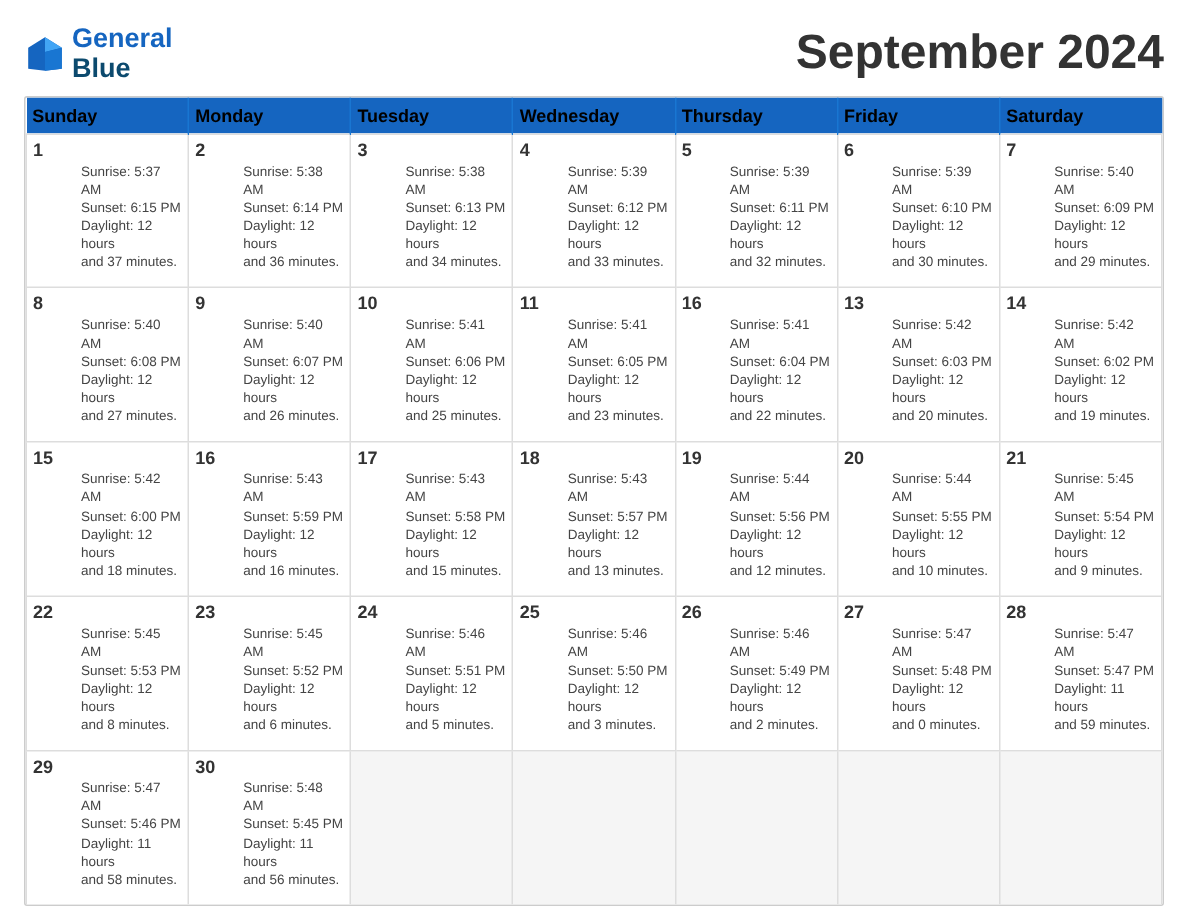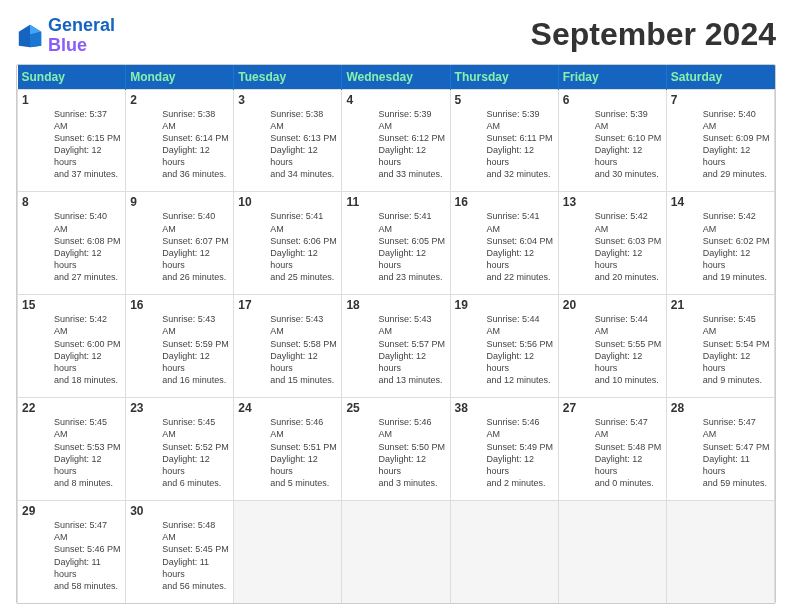--- a/index.html
+++ b/index.html
@@ -60,21 +60,21 @@
       overflow: hidden;
     }
     table {
       width: 100%;
       height: 100%;
       border-collapse: collapse;
       table-layout: fixed;
     }
     thead tr th {
       background: #1565c0;
-      color: #86efac;
+      color: #000000;
       font-size: 12px;
       font-weight: bold;
       padding: 5px 4px;
       text-align: left;
       border-right: 1px solid #1976d2;
       margin-top: 45px;
     }
     thead tr th:last-child { border-right: none; }
     tbody tr td {
       border: 1px solid #ddd;
@@ -111,21 +111,21 @@
 <div class="page">
   <div class="header">
     <div class="logo">
       <svg class="logo-icon" viewBox="0 0 40 40">
         <polygon points="20,4 36,14 36,34 20,36 4,34 4,14" fill="#1565c0"></polygon>
         <polygon points="20,4 36,14 20,18" fill="#42a5f5"></polygon>
         <polygon points="20,18 36,14 36,34 20,36" fill="#1976d2"></polygon>
       </svg>
       <div class="logo-text">
         <div><span>General</span></div>
-        <div><span style="color:#8b5cf6">Blue</span></div>
+        <div><span style="color:#0c4a6e">Blue</span></div>
       </div>
     </div>
     <div class="title-block">
       <div class="month-title">September 2024</div>
     </div>
   </div>
 
   <div class="calendar">
     <table>
       <thead>
@@ -316,21 +316,21 @@
 and 5 minutes.</div>
             </td>
             <td>
               <span class="day-num">25</span>
               <div class="cell-text" style="white-space: pre-line;">Sunrise: 5:46 AM
 Sunset: 5:50 PM
 Daylight: 12 hours
 and 3 minutes.</div>
             </td>
             <td>
-              <span class="day-num">38</span>
+              <span class="day-num">26</span>
               <div class="cell-text" style="white-space: pre-line;">Sunrise: 5:46 AM
 Sunset: 5:49 PM
 Daylight: 12 hours
 and 2 minutes.</div>
             </td>
             <td>
               <span class="day-num">27</span>
               <div class="cell-text" style="white-space: pre-line;">Sunrise: 5:47 AM
 Sunset: 5:48 PM
 Daylight: 12 hours

